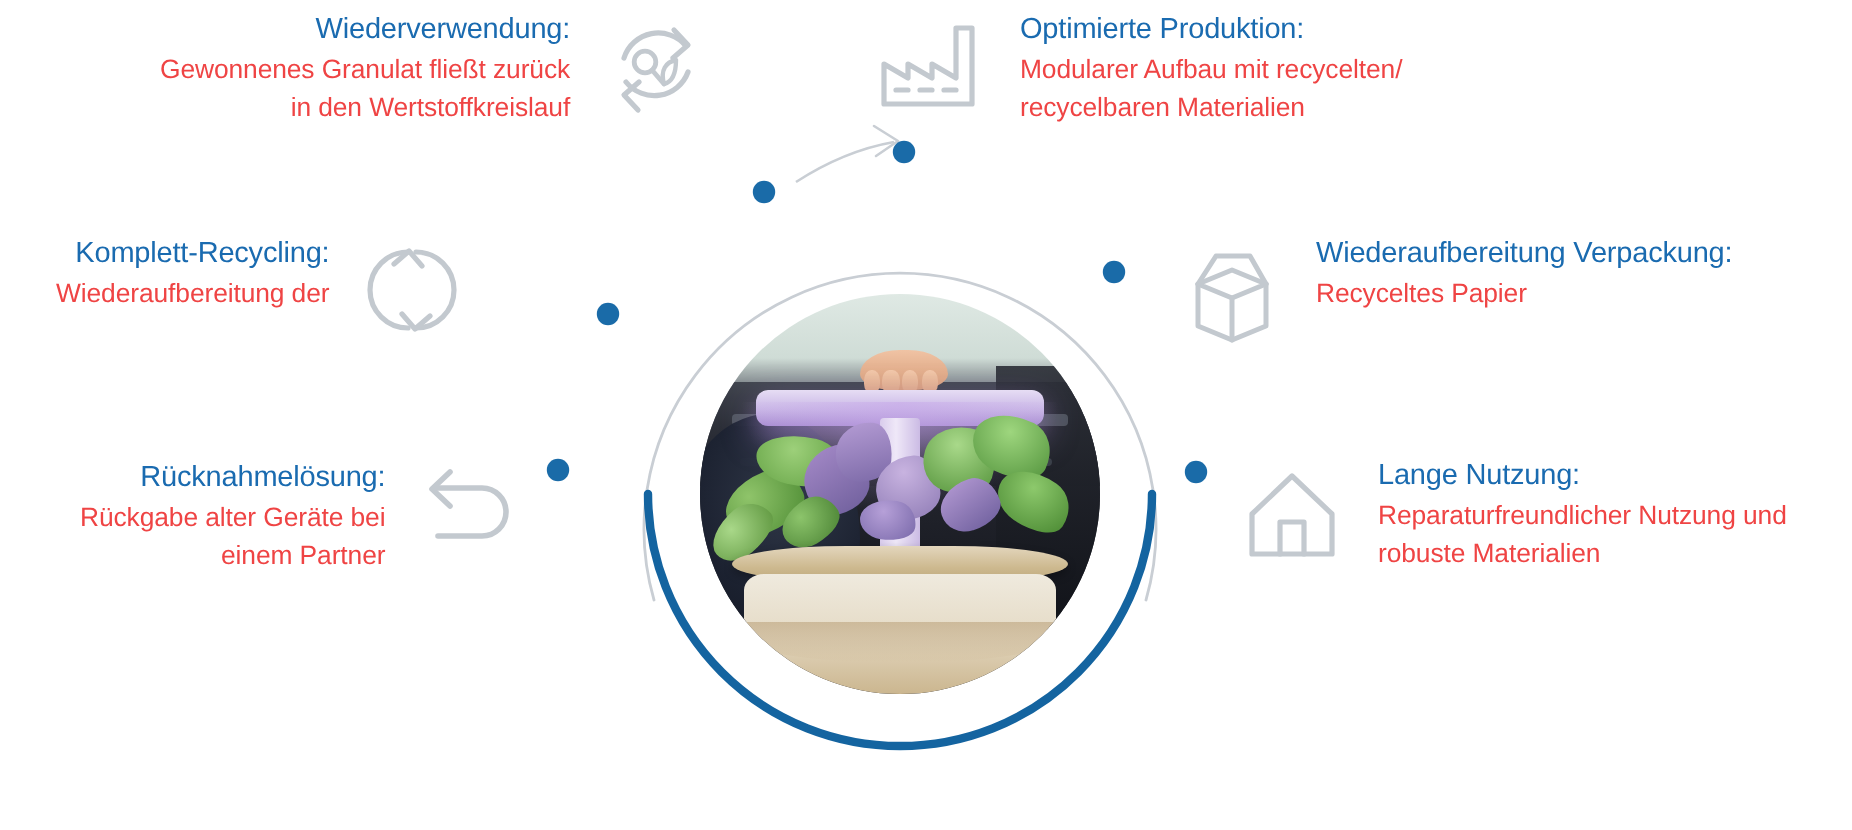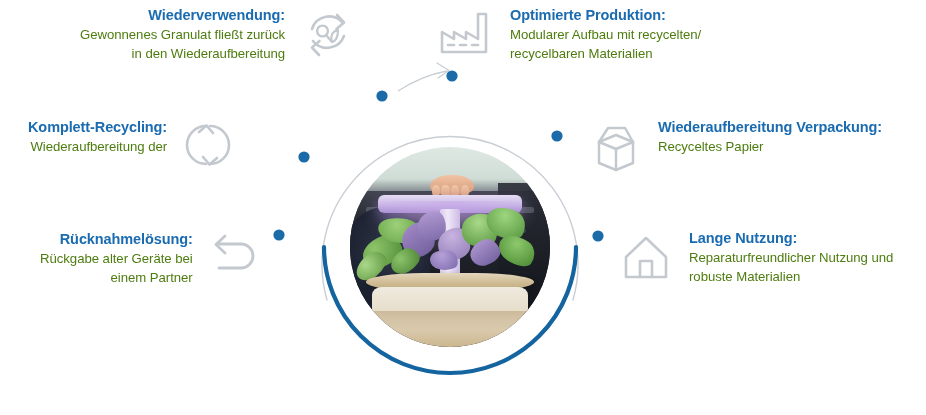--- a/index.html
+++ b/index.html
@@ -68,24 +68,24 @@
   
   .ringsvg{position:absolute;left:0;top:0;width:926px;height:415px;}
 
   
   .item{position:absolute;display:flex;align-items:flex-start;gap:14px;}
   .item.left{flex-direction:row;}
   .item .txt{display:flex;flex-direction:column;}
   .item.left .txt{text-align:right;align-items:flex-end;}
   .item.right .txt{text-align:left;align-items:flex-start;}
   .ttl{
-    color:#1a6bb0;font-weight:bold;font-size:14.5px;line-height:19px;
+    color:#1a6bb0;font-weight:normal;font-size:14.5px;line-height:19px;
     letter-spacing:-0.1px;white-space:nowrap;
   }
-  .desc{color:#4d7c0f;font-size:13.2px;line-height:19px;letter-spacing:-0.05px;}
+  .desc{color:#ef4444;font-size:13.2px;line-height:19px;letter-spacing:-0.05px;}
   .desc span{display:block;white-space:nowrap;}
   .ico{flex:0 0 auto;display:block;color:#c3c9cf;}
   .item.left .ico{order:2;}
   .item.right .ico{order:0;}
 </style>
 </head>
 <body>
 
 <div id="stage">
 
@@ -144,21 +144,21 @@
       <circle cx="557" cy="136" r="5.6" fill="#1a6ba8"></circle>
       <circle cx="598" cy="236" r="5.6" fill="#1a6ba8"></circle>
     </svg>
   </div>
 
   <div class="item left" style="left:80px;top:6px;">
     <div class="txt">
       <div class="ttl">Wiederverwendung:</div>
       <div class="desc">
         <span>Gewonnenes Granulat fließt zurück</span>
-        <span>in den Wiederaufbereitung</span>
+        <span>in den Wertstoffkreislauf</span>
       </div>
     </div>
     <svg class="ico" width="58" height="58" viewBox="0 0 58 58">
       <path d="M44 17 A18 18 0 0 0 13 23" fill="none" stroke="#c3c9cf" stroke-width="2.6" stroke-linecap="round"></path>
       <path d="M14 35 A18 18 0 0 0 45 30" fill="none" stroke="#c3c9cf" stroke-width="2.6" stroke-linecap="round"></path>
       <path d="M38 9 L45 16.5 L37.5 23" fill="none" stroke="#c3c9cf" stroke-width="2.6" stroke-linecap="round" stroke-linejoin="round"></path>
       <path d="M20 49 L13 41.5 L20.5 35" fill="none" stroke="#c3c9cf" stroke-width="2.6" stroke-linecap="round" stroke-linejoin="round"></path>
       <circle cx="23.5" cy="25" r="5.4" fill="none" stroke="#c3c9cf" stroke-width="2.4"></circle>
       <path d="M27 29 L33 36" fill="none" stroke="#c3c9cf" stroke-width="2.4" stroke-linecap="round"></path>
       <path d="M33 36 C31 29 34 25 39 24 C39 31 37 35 33 36 Z" fill="none" stroke="#c3c9cf" stroke-width="2.2" stroke-linejoin="round"></path>

